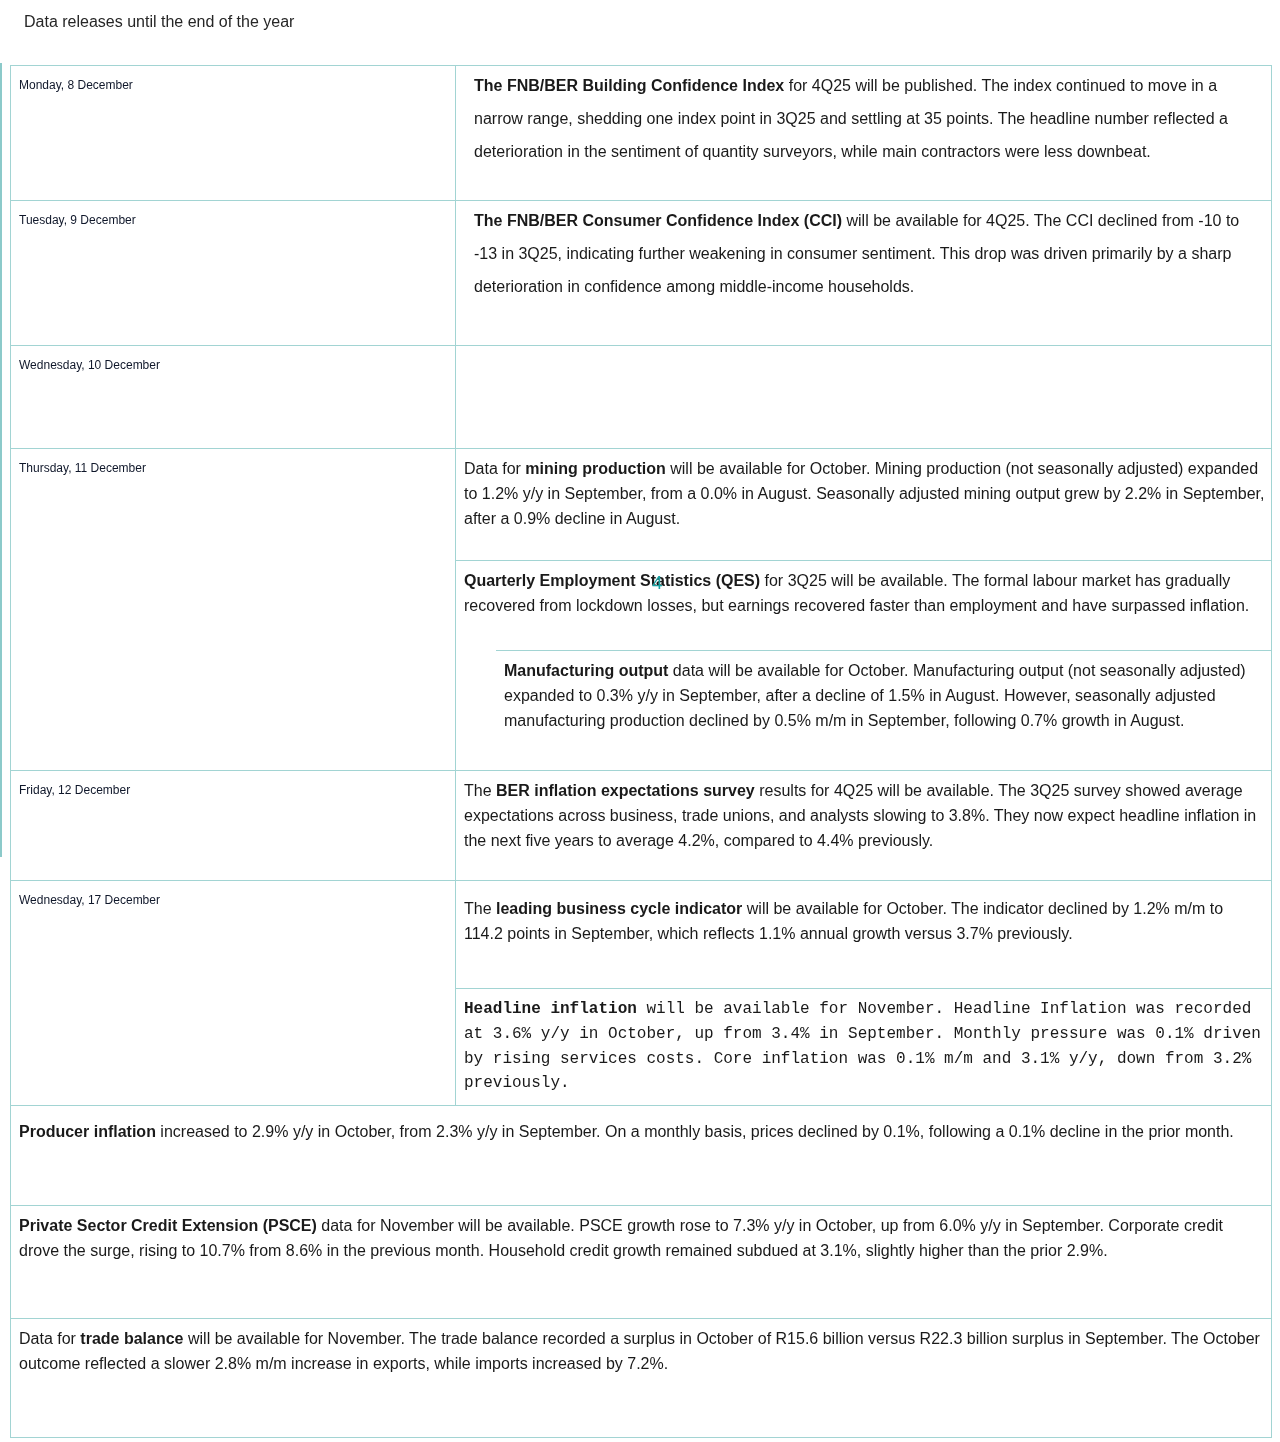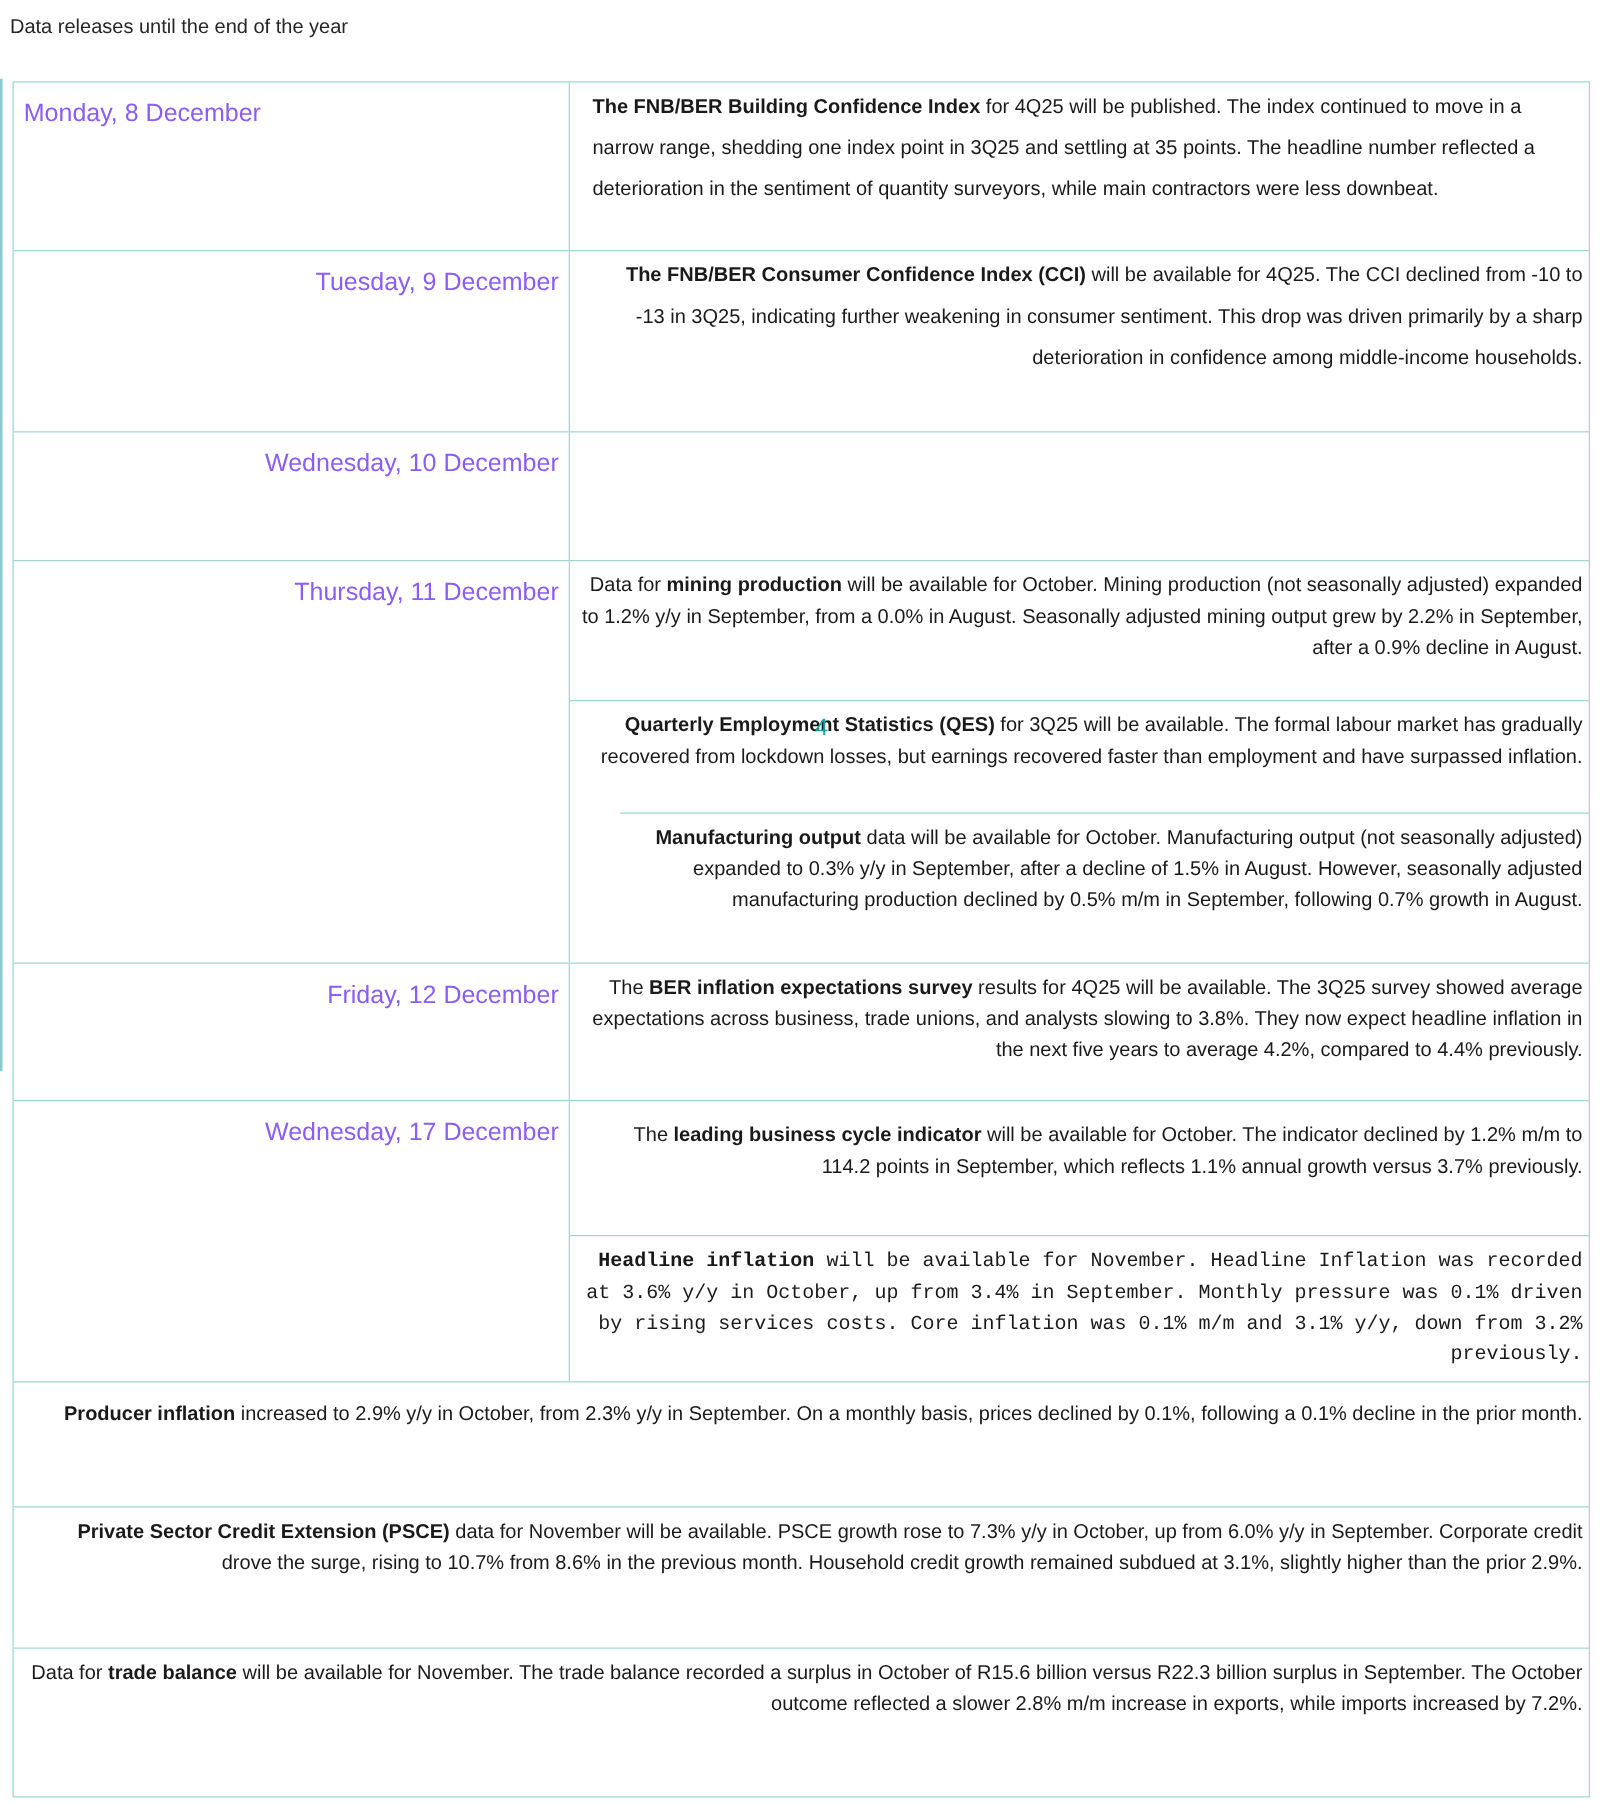--- a/index.html
+++ b/index.html
@@ -11,21 +11,21 @@
   }
   .page {
     position: relative;
     width: 1280px;
     height: 1442px;
     background: #ffffff;
     overflow: hidden;
   }
   .page-title {
     position: absolute;
-    left: 8px;
+    left: 24px;
     top: 12px;
     font-size: 16px;
     line-height: 1.3;
     color: #262626;
   }
   
   .edge-artifact {
     position: absolute;
     left: 0;
     top: 63px;
@@ -41,31 +41,30 @@
     border: 1px solid #a2d4d3;
     box-sizing: border-box;
     background: #ffffff;
   }
   .row {
     display: flex;
     align-items: stretch;
   }
   .row + .row {
     border-top: 1px solid #a2d4d3;
-    text-align: right;
   }
   .date-cell {
     width: 445px;
     flex: 0 0 445px;
     box-sizing: border-box;
     border-right: 1px solid #a2d4d3;
     padding: 12px 8px 8px 8px;
-    font-size: 20px;
+    font-size: 12px;
     line-height: 1.3;
-    color: #8b5cf6;
+    color: #0f172a;
   }
   .entries {
     flex: 1 1 auto;
     display: flex;
     flex-direction: column;
     min-width: 0;
   }
   .entry {
     position: relative;
     box-sizing: border-box;

